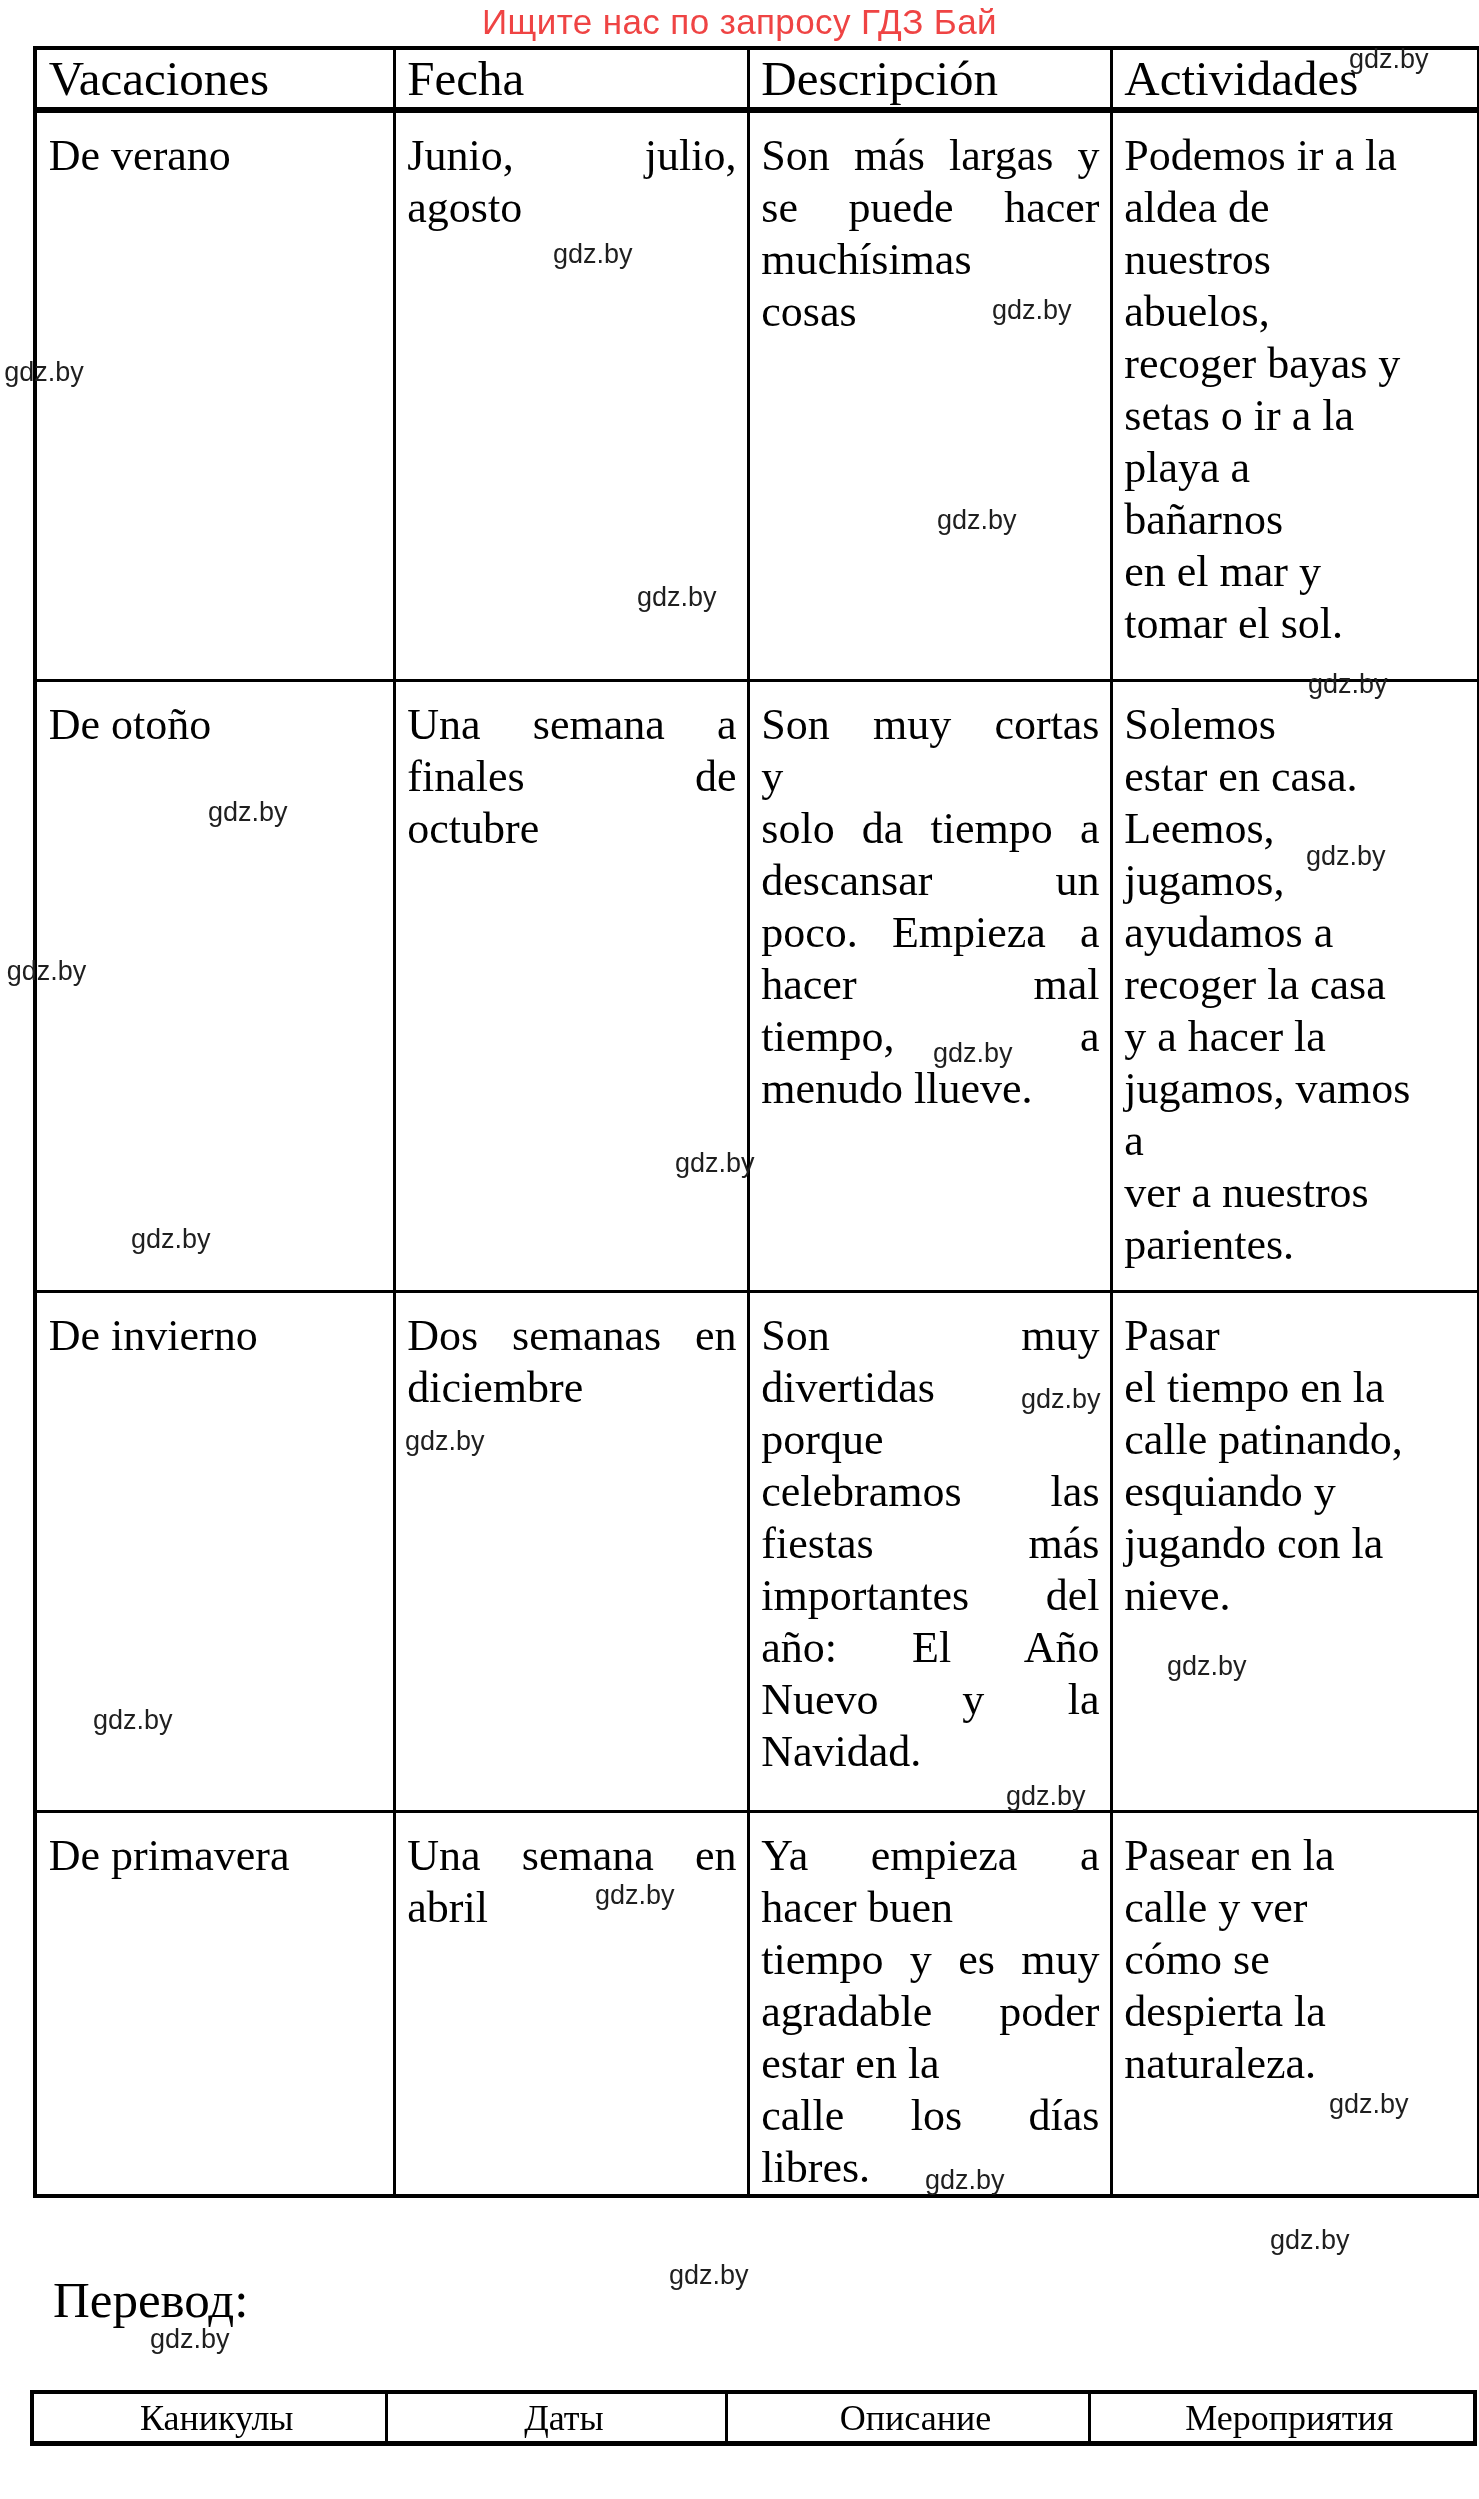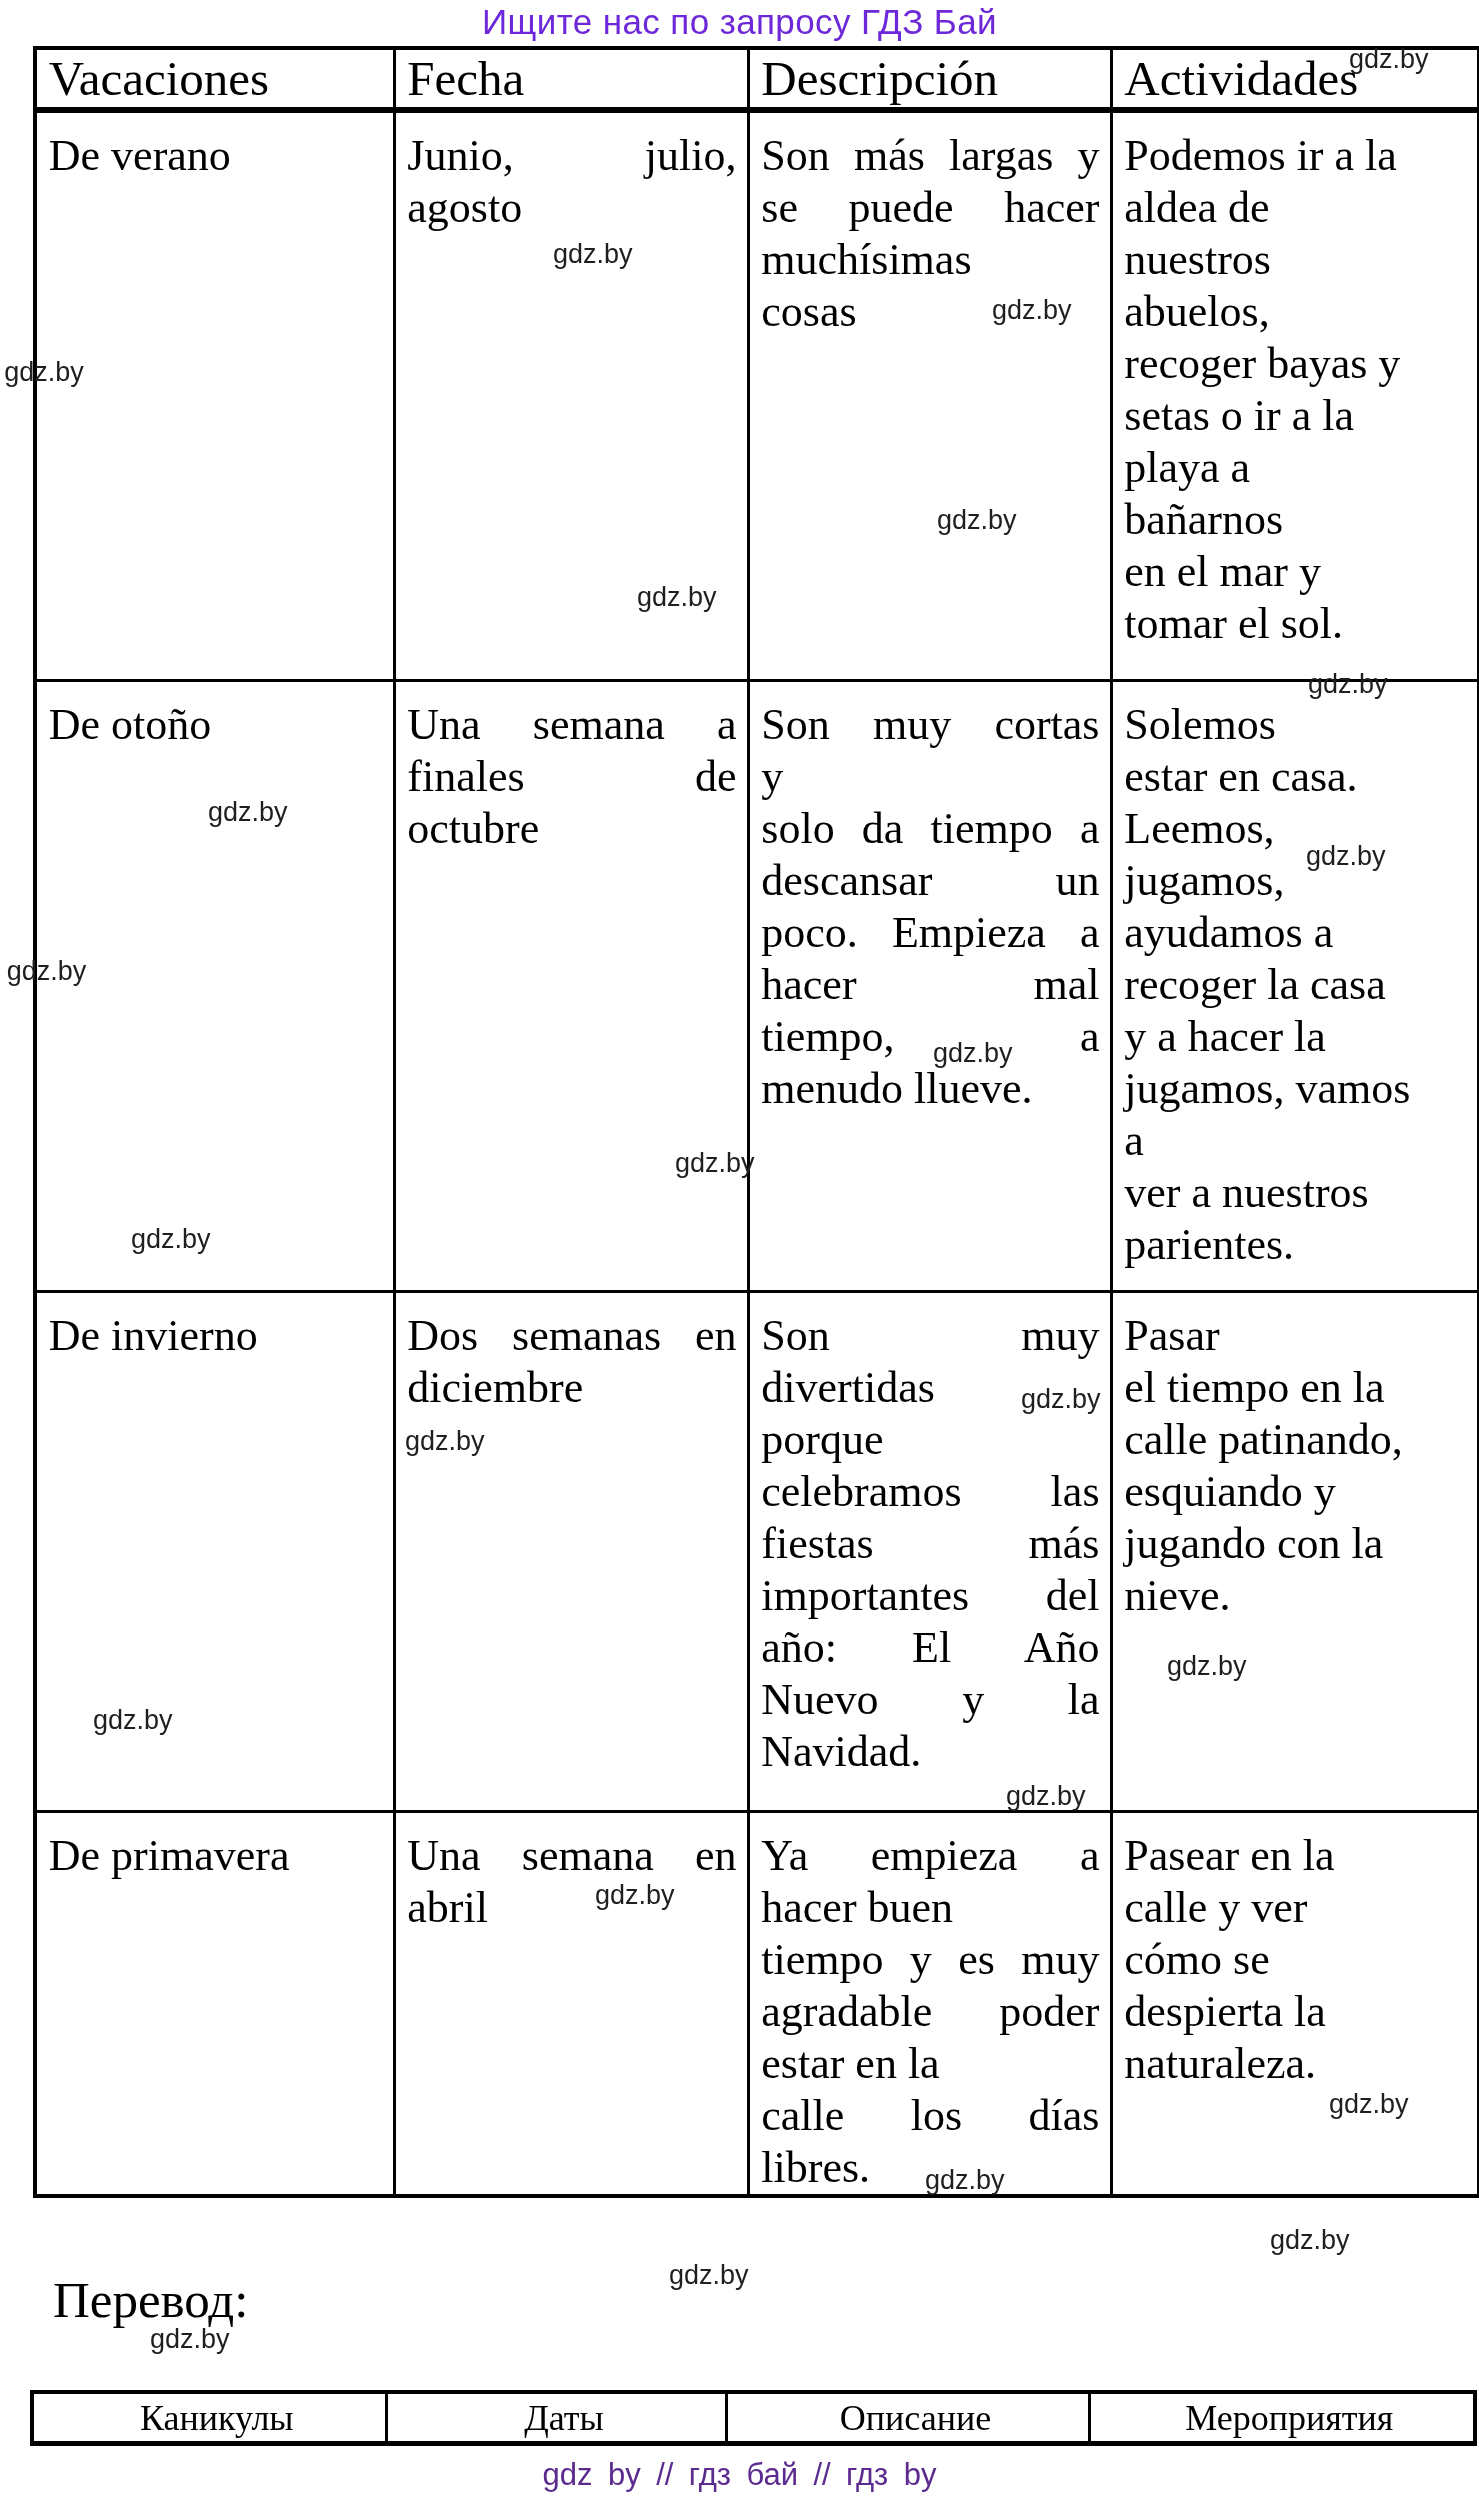--- a/index.html
+++ b/index.html
@@ -41,21 +41,21 @@
   .wm{
     position:absolute;font-family:"Liberation Sans",sans-serif;
     font-size:27px;color:#1f1f1f;white-space:nowrap;line-height:30px;text-align:center;
   }
 </style>
 </head>
 <body>
 
 <div class="page">
 
-  <div class="banner" style="color: #6d28d9;">Ищите нас по запросу ГДЗ Бай</div>
+  <div class="banner" style="color: #ef4444;">Ищите нас по запросу ГДЗ Бай</div>
 
   <table class="t1">
     <colgroup>
       <col style="width:359px">
         <col style="width:354px">
         <col style="width:363px">
         <col style="width:368px">
     </colgroup>
     <thead>
       <tr class="rw-hd">
@@ -194,21 +194,20 @@
     <tbody>
       <tr>
         <th>Каникулы</th>
         <th>Даты</th>
         <th>Описание</th>
         <th>Мероприятия</th>
       </tr>
     </tbody>
   </table>
 
-  <div class="footer" style="color: rgb(91, 43, 143);">gdz by // гдз бай // гдз by</div>
 
   <div id="wm-layer">
       <div class="wm" style="left: 1349px; top: 44px;">gdz.by</div>
       <div class="wm" style="left: 553px; top: 239px;">gdz.by</div>
       <div class="wm" style="left: 992px; top: 295px;">gdz.by</div>
       <div class="wm" style="left: 4.2px; top: 357px;">gdz.by</div>
       <div class="wm" style="left: 937px; top: 505px;">gdz.by</div>
       <div class="wm" style="left: 637px; top: 582px;">gdz.by</div>
       <div class="wm" style="left: 1308px; top: 669px;">gdz.by</div>
       <div class="wm" style="left: 208px; top: 797px;">gdz.by</div>

